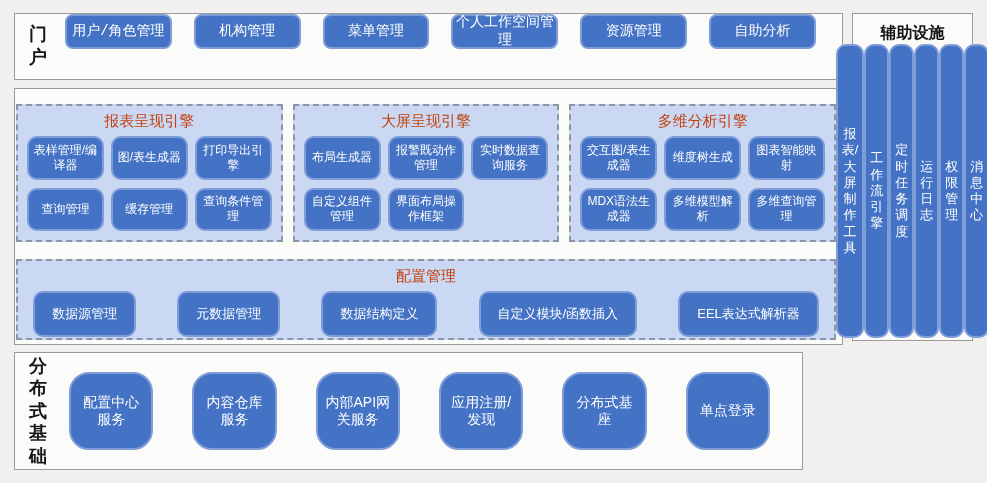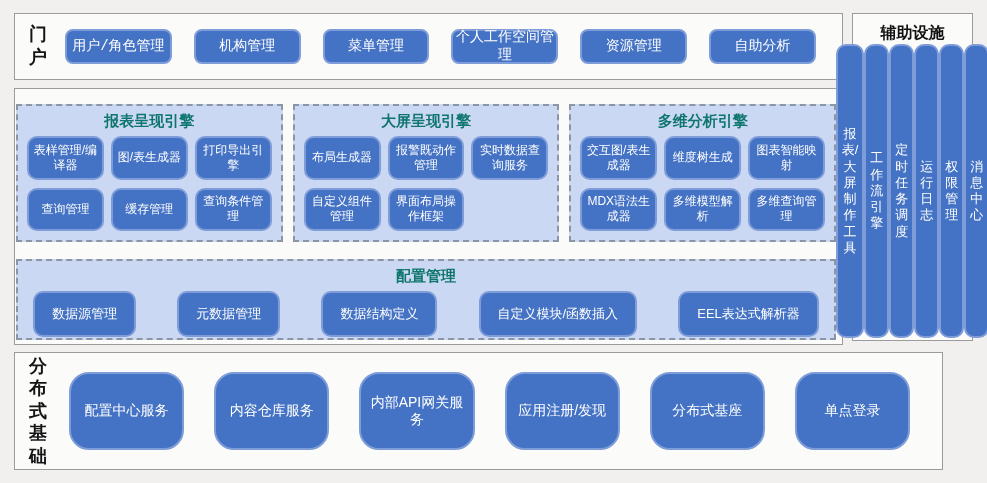--- a/index.html
+++ b/index.html
@@ -10,67 +10,67 @@
     font-family:"Liberation Sans","DejaVu Sans",sans-serif;
     overflow:hidden;
   }
   .section {
     position:absolute; background:#fbfbfa;
     border:1px solid #999b9d;
   }
   .sec-portal { left:14px; top:13px; width:829px; height:67px; display:flex;font-family:Liberation Mono, monospace; }
   .sec-app    { left:14px; top:88px; width:829px; height:257px; display:flex; }
   .sec-aux    { left:852px; top:13px; width:121px; height:328px; padding:9px 11px 2px; display:flex; flex-direction:column; }
-  .sec-dist   { left:14px; top:352px; width:929px; height:118px; display:flex; }
+  .sec-dist   { left:14px; top:352px; width:789px; height:118px; display:flex; }
 
   .vlabel {
     width:46px; flex:0 0 46px; display:flex; align-items:center; justify-content:center;
     font-weight:bold; font-size:18px; color:#141414; line-height:1.25;
   }
   .vlabel span { width:1.1em; word-break:break-all; text-align:center; }
 
   .chip {
     background:#4472c4; border:2px solid #7e9cd8; color:#ffffff;
     display:flex; align-items:center; justify-content:center; text-align:center;
     line-height:1.25; word-break:break-all;
   }
 
   
-  .portal-row { flex:1; display:flex; align-items:center; gap:22px; padding:0 26px 0 4px; }
+  .portal-row { flex:1; display:flex; align-items:flex-start; gap:22px; padding:0 26px 0 4px; }
   .portal-row .chip { flex:1; height:35px; border-radius:8px; font-size:14px; }
 
   
   .app-content { flex:1; padding:15px 6px 8px 1px; }
   .engines-row { display:flex; gap:10px; }
   .engine {
     flex:1; height:138px; background:#cbd8f3; border:2px dashed #8c95a4;
     padding:4px 9px 9px; display:flex; flex-direction:column;
   }
-  .engine-title { text-align:center; font-size:15px; color:#0f766e; padding:2px 0 5px;font-weight:bold; }
+  .engine-title { text-align:center; font-size:15px; color:#c2410c; padding:2px 0 5px; }
   .engine-grid {
     flex:1; display:grid; grid-template-columns:repeat(3,1fr);
     grid-template-rows:1fr 1fr; gap:8px 7px;
   }
   .engine-grid .chip { border-radius:10px; font-size:12px; padding:2px 3px; }
 
   .config-panel {
     margin-top:17px; height:81px; background:#cbd8f3; border:2px dashed #8c95a4;
     padding:4px 10px 8px; display:flex; flex-direction:column;
   }
   .config-row { flex:1; display:flex; align-items:center; justify-content:space-evenly;gap:36px; }
   .config-row .chip { height:46px; border-radius:10px; font-size:13px; padding:0 17px; }
 
   
   .aux-title { text-align:center; font-weight:bold; font-size:16px; color:#111; }
   .aux-list { flex:1; display:flex; flex-direction:row; justify-content:center; }
   .aux-list .chip { min-height:34px; border-radius:10px; font-size:13px; padding:3px 4px; }
   .aux-list .chip.tall { min-height:46px; }
 
   
-  .dist-row { flex:1; display:flex; align-items:center; gap:30px; padding:0 32px 0 8px; }
+  .dist-row { flex:1; display:flex; align-items:center; gap:39px; padding:0 32px 0 8px; }
   .dist-row .chip { flex:1; height:78px; border-radius:20px; font-size:14px; padding:0 6px; }
 </style>
 </head>
 <body>
 
 <div class="page">
 
   <div class="section sec-portal">
     <div class="vlabel">
       <span>门户</span>

